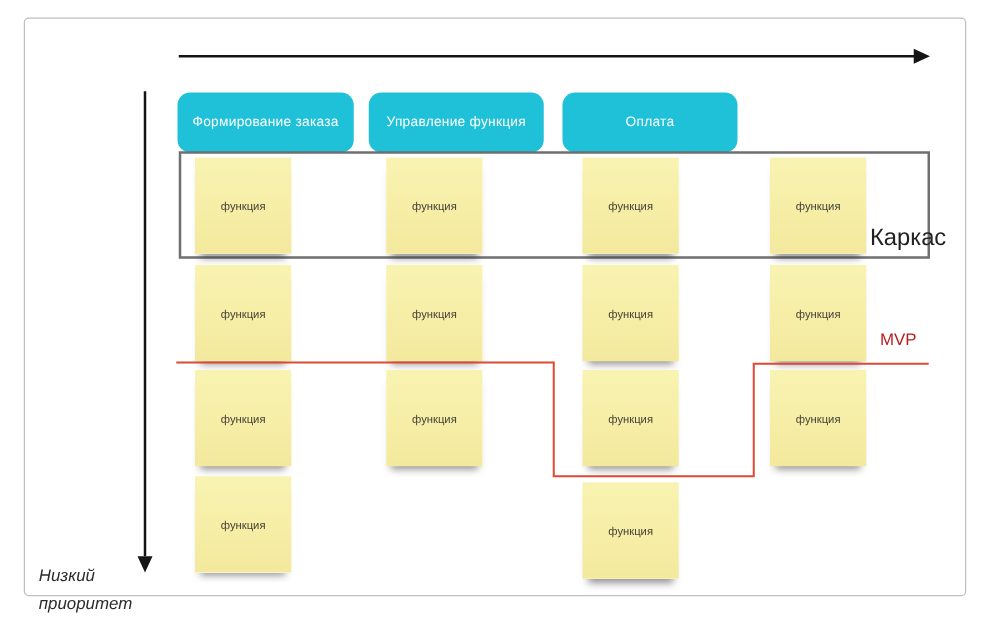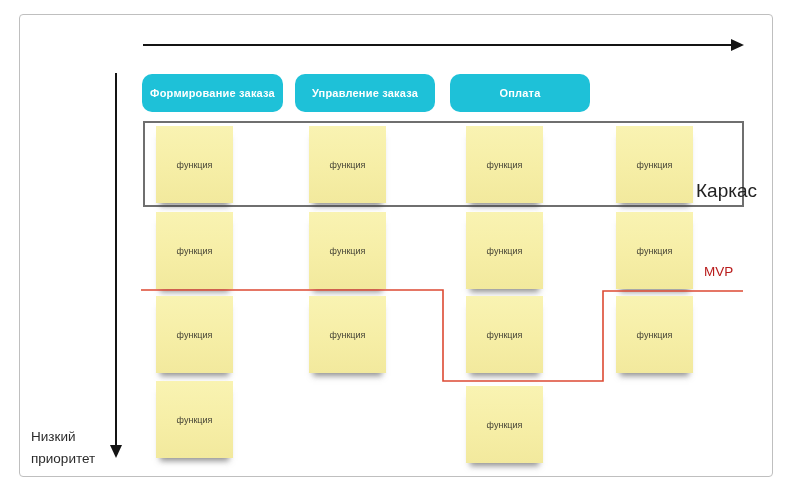--- a/index.html
+++ b/index.html
@@ -38,28 +38,27 @@
     position: absolute; left: 110px; top: 445px; width: 0; height: 0;
     border-top: 13px solid #141414;
     border-left: 6px solid transparent; border-right: 6px solid transparent;
   }
 
   .priority-label {
     position: absolute; width: 78px; font-size: 13.5px; line-height: 1.6;
     color: #2b2b2b;
   }
   .priority-high { left: 30px; top: 110px; }
-  .priority-low  { left: 31px; top: 426px; }
+  .priority-low  { left: 31px; top: 450px; font-style: italic; }
 
   .col-header {
-    position: absolute; top: 74px; height: 38px; border-radius: 10px;
+    position: absolute; top: 74px; height: 48px; border-radius: 10px;
     background: #1ec1d8; color: #ffffff; font-size: 11px;
     display: flex; align-items: center; justify-content: center;
     letter-spacing: .2px;
-    font-weight: bold;
   }
   .col-header.h1 { left: 142px; width: 141px; }
   .col-header.h2 { left: 295px; width: 140px; }
   .col-header.h3 { left: 450px; width: 140px; }
   .col-header.h4 { left: 602px; width: 141px; }
 
   .skeleton-frame {
     position: absolute; left: 143px; top: 121px; width: 601px; height: 86px;
     border: 2px solid #6f6f6f; background: transparent;
   }
@@ -91,21 +90,21 @@
   <div class="frame"></div>
 
   <div class="h-arrow-line"></div>
   <div class="h-arrow-head"></div>
 
   <div class="v-arrow-line"></div>
   <div class="v-arrow-head"></div>
   <div class="priority-label priority-low">Низкий приоритет</div>
 
   <div class="col-header h1">Формирование заказа</div>
-  <div class="col-header h2">Управление заказа</div>
+  <div class="col-header h2">Управление функция</div>
   <div class="col-header h3">Оплата</div>
 
   <div class="skeleton-frame"></div>
   <div class="skeleton-label">Каркас</div>
 
   <div class="sticky c1 r1">функция</div>
   <div class="sticky c1 r2">функция</div>
   <div class="sticky c1 r3">функция</div>
   <div class="sticky c1 r4">функция</div>
 

